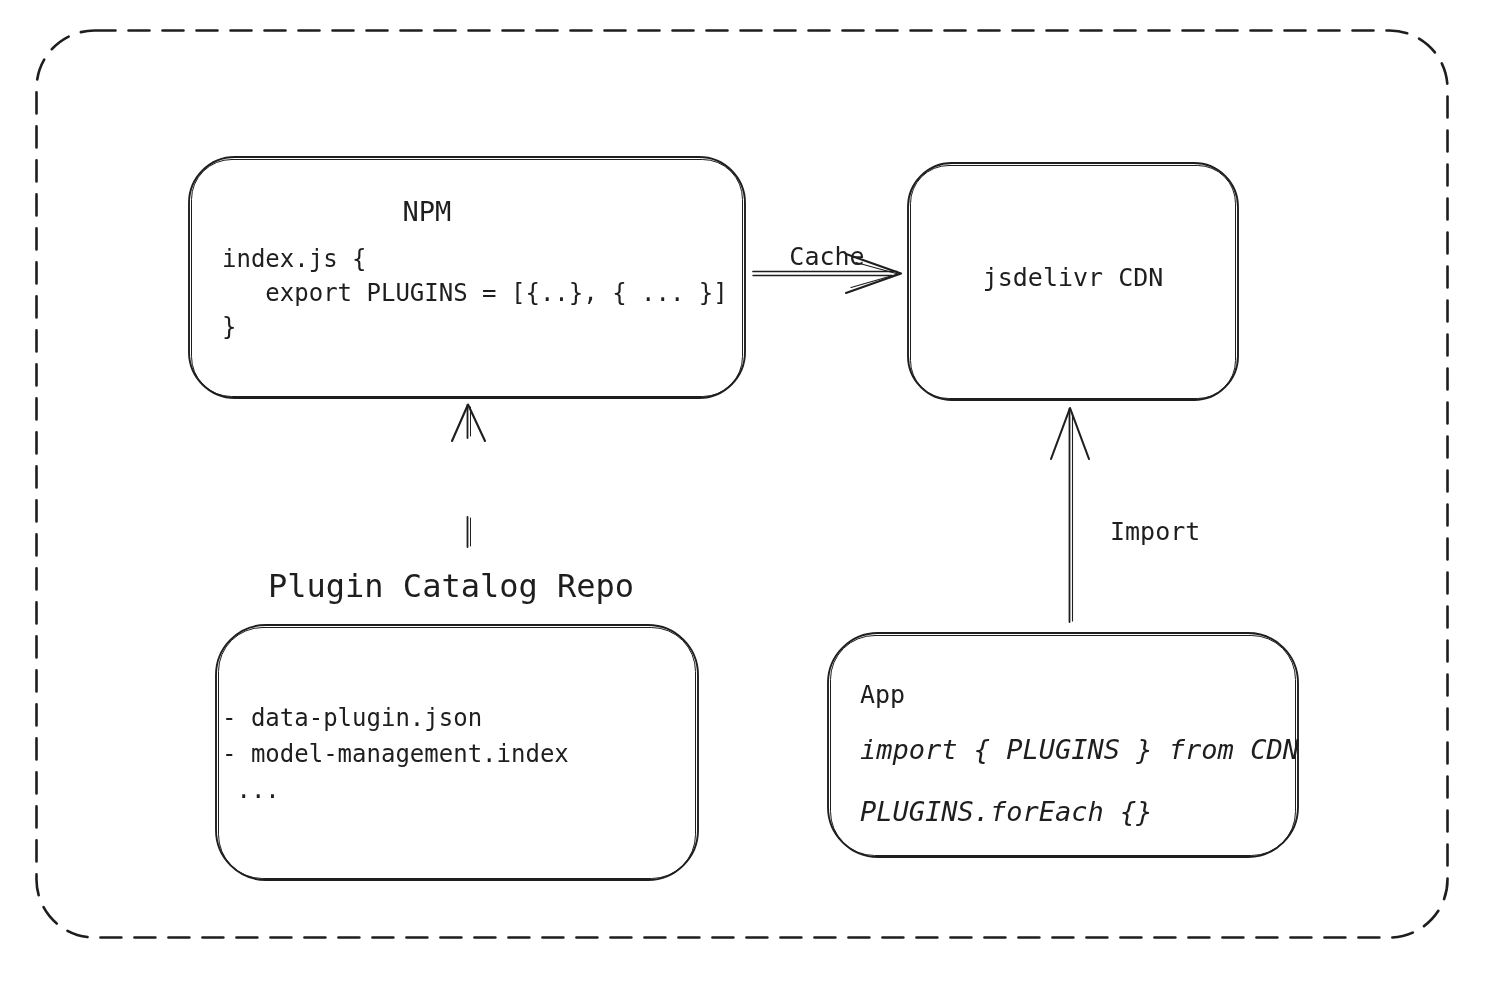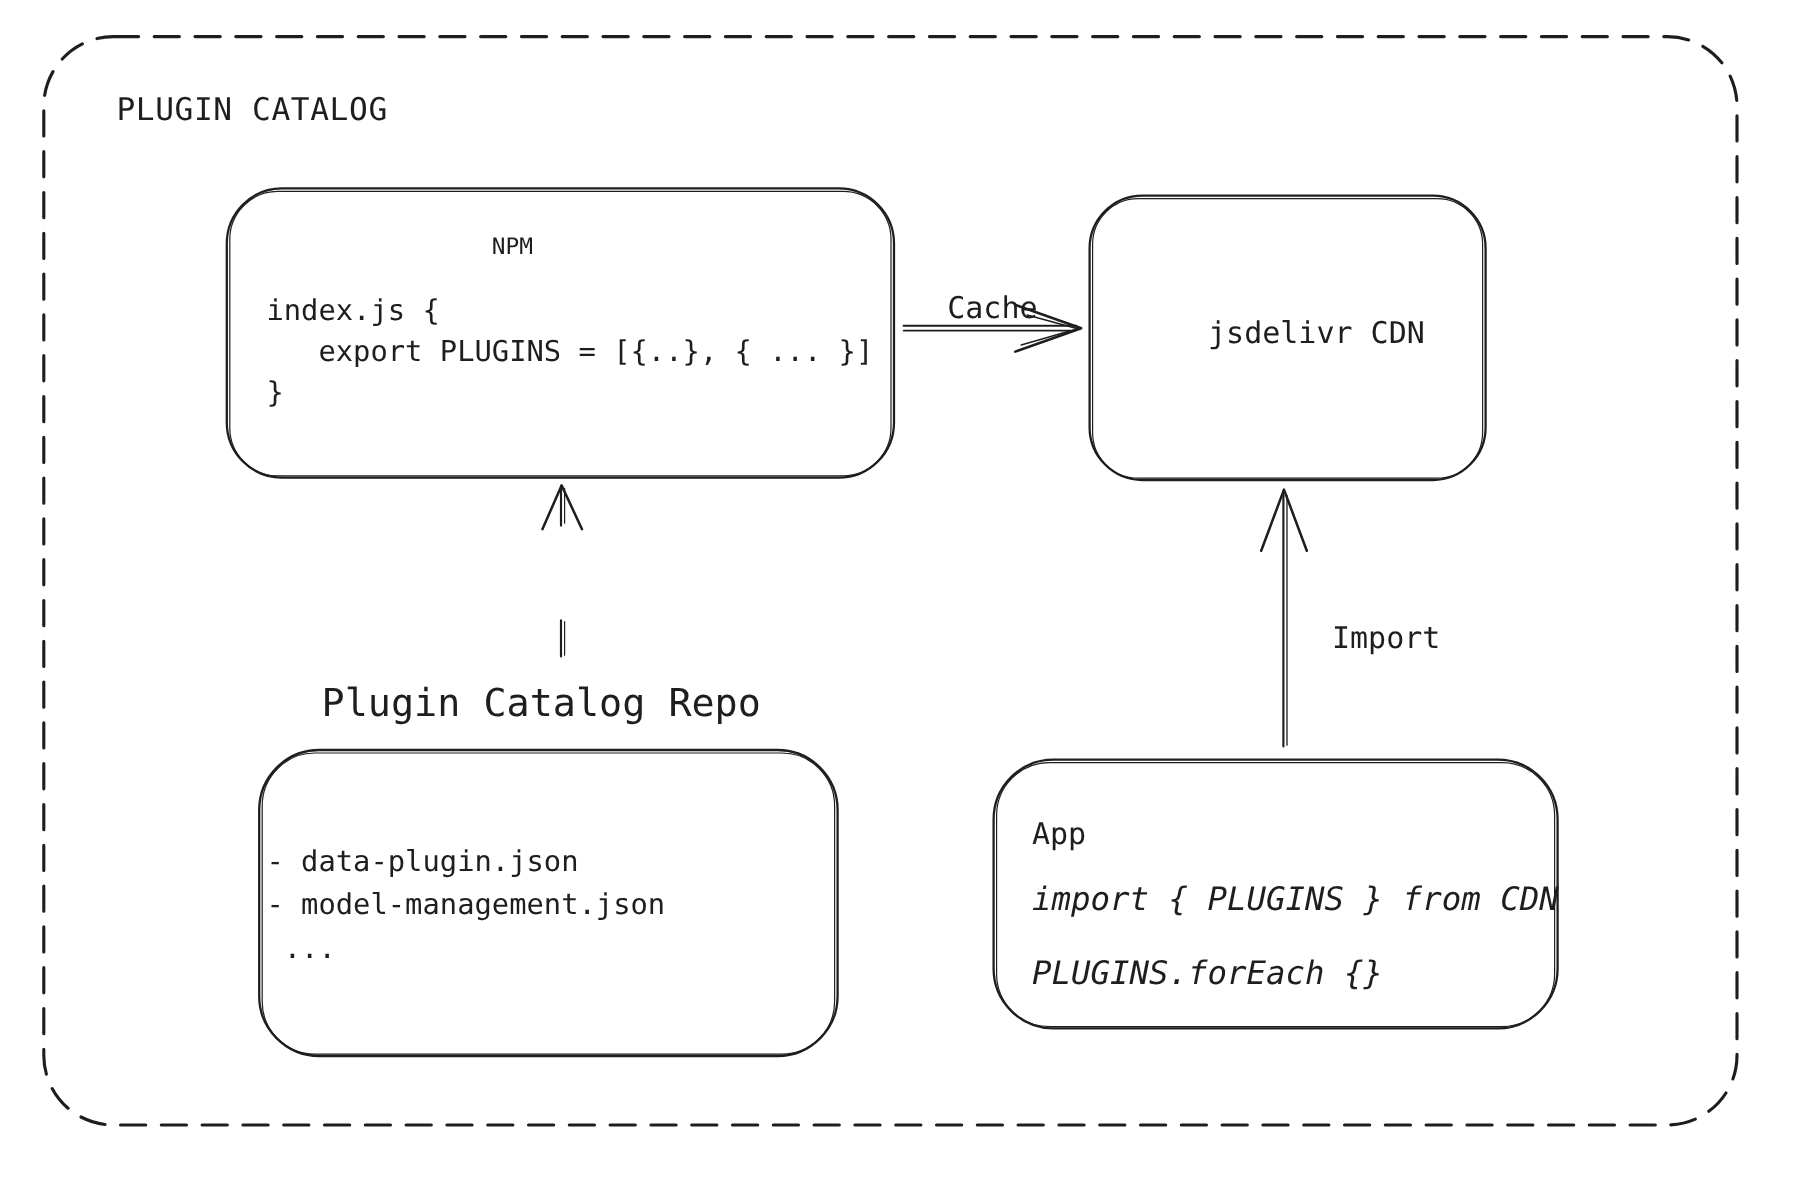--- a/index.html
+++ b/index.html
@@ -30,24 +30,24 @@
     stroke-linejoin: round;
   }
   .txt {
     position: absolute;
     white-space: pre;
     color: #1e1e1e;
     line-height: 1.3;
   }
   .center { text-align: center; }
   #diagram-title     { left: 97px;  top: 76px;  font-size: 26px; letter-spacing: 0.5px; }
-  #npm-title         { left: 327px; top: 194px; width: 200px; font-size: 19px; }
+  #npm-title         { left: 327px; top: 194px; width: 200px; font-size: 27px; }
   #npm-code          { left: 222px; top: 242px; font-size: 24px; line-height: 34px; }
   #cache-label       { left: 752px; top: 197px; width: 150px; font-size: 25px; margin-top: 44px; }
-  #cdn-label         { left: 908px; top: 262px; width: 330px; font-size: 25px; margin-left: 24px; }
+  #cdn-label         { left: 908px; top: 262px; width: 330px; font-size: 25px; }
   #build-label       { left: 318px; top: 446px; width: 300px; font-size: 25px; line-height: 32px; }
   #repo-label        { left: 268px; top: 566px; width: 300px; font-size: 32px; }
   #repo-files        { left: 222px; top: 700px; font-size: 24px; line-height: 36px; }
   #app-title         { left: 860px; top: 679px; font-size: 25px; }
   #app-code          { left: 860px; top: 719px; font-size: 27px; line-height: 62px; font-style: italic; }
   #import-label      { left: 1110px; top: 516px; font-size: 25px; }
 </style>
 </head>
 <body>
 
@@ -94,35 +94,34 @@
       <path d="M470.5 518 V546" stroke-width="1"></path>
     </g>
 
     <g>
       <path d="M1069.5 409 V622" stroke-width="1.8"></path>
       <path d="M1072.5 413 V621" stroke-width="1.1"></path>
       <path d="M1051 459 L1070 408 L1089 459" stroke-width="2.1"></path>
     </g>
   </svg>
 
-  <div class="txt" id="diagram-title">PLUGIN CATALOG</div>
 
   <div class="txt center" id="npm-title">NPM</div>
   <div class="txt" id="npm-code">index.js {
    export PLUGINS = [{..}, { ... }]
 }</div>
 
   <div class="txt center" id="cache-label">Cache</div>
 
   <div class="txt center" id="cdn-label">jsdelivr CDN</div>
 
 
   <div class="txt center" id="repo-label">Plugin Catalog Repo</div>
   <div class="txt" id="repo-files">- data-plugin.json
-- model-management.json
+- model-management.index
  ...</div>
 
   <div class="txt" id="app-title">App</div>
   <div class="txt" id="app-code">import { PLUGINS } from CDN
 PLUGINS.forEach {}</div>
 
   <div class="txt" id="import-label">Import</div>
 
 </div>
 

